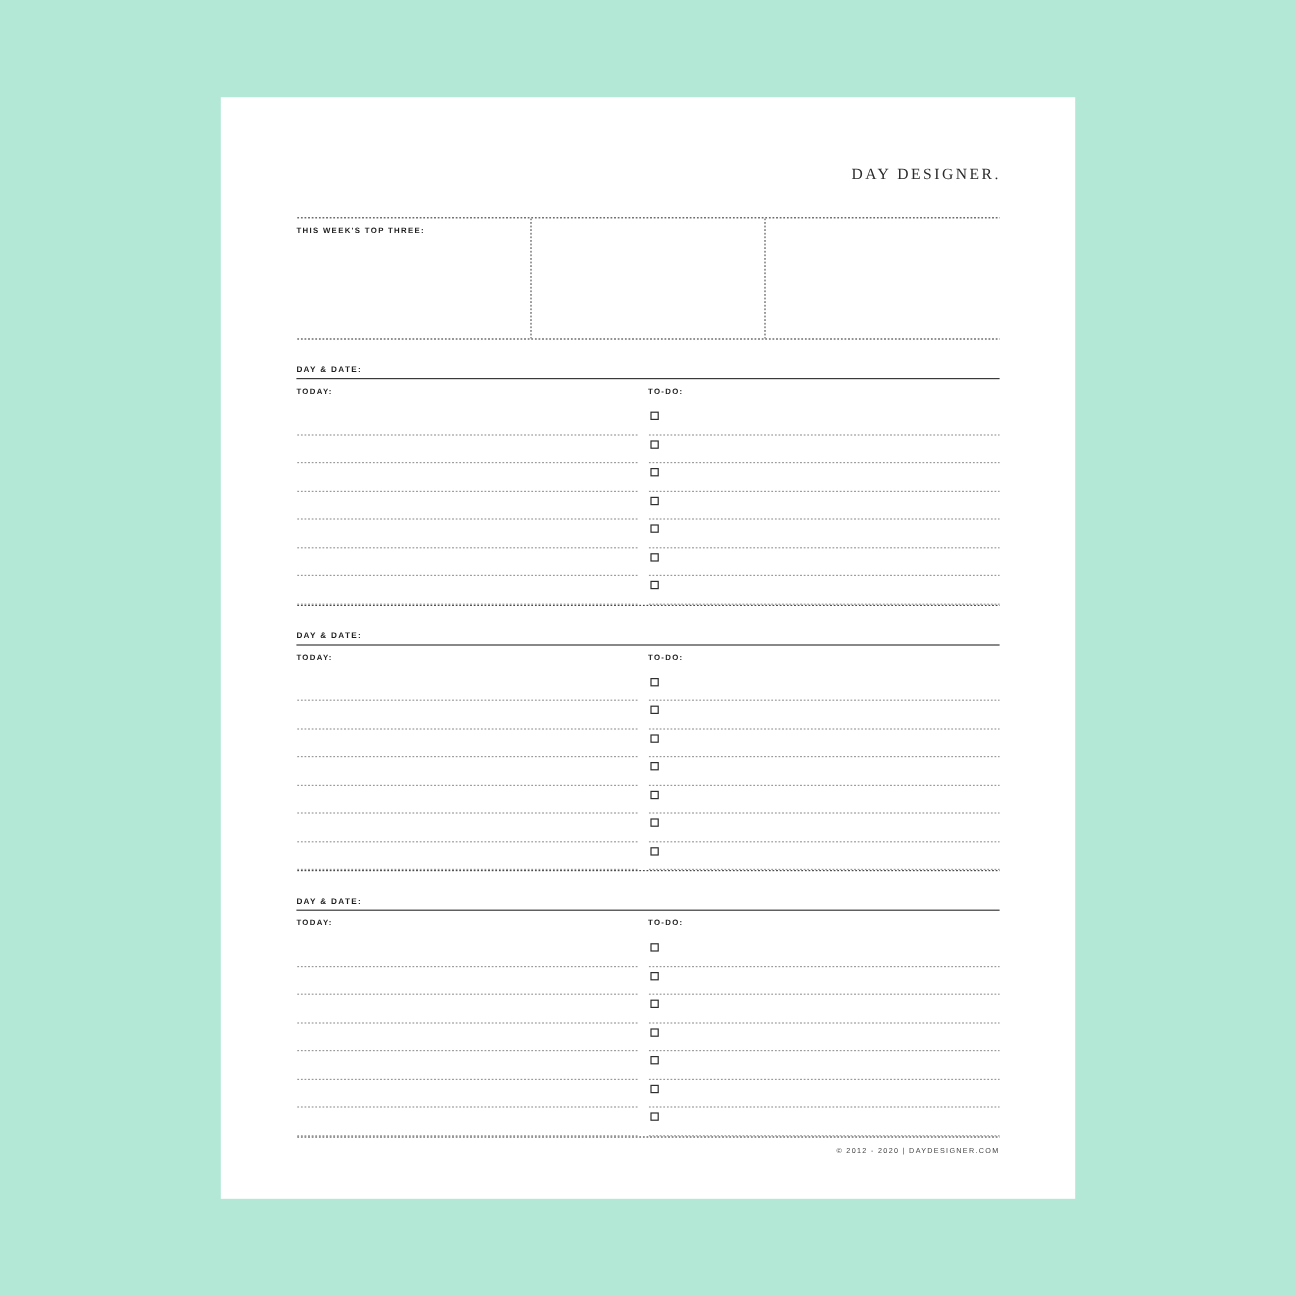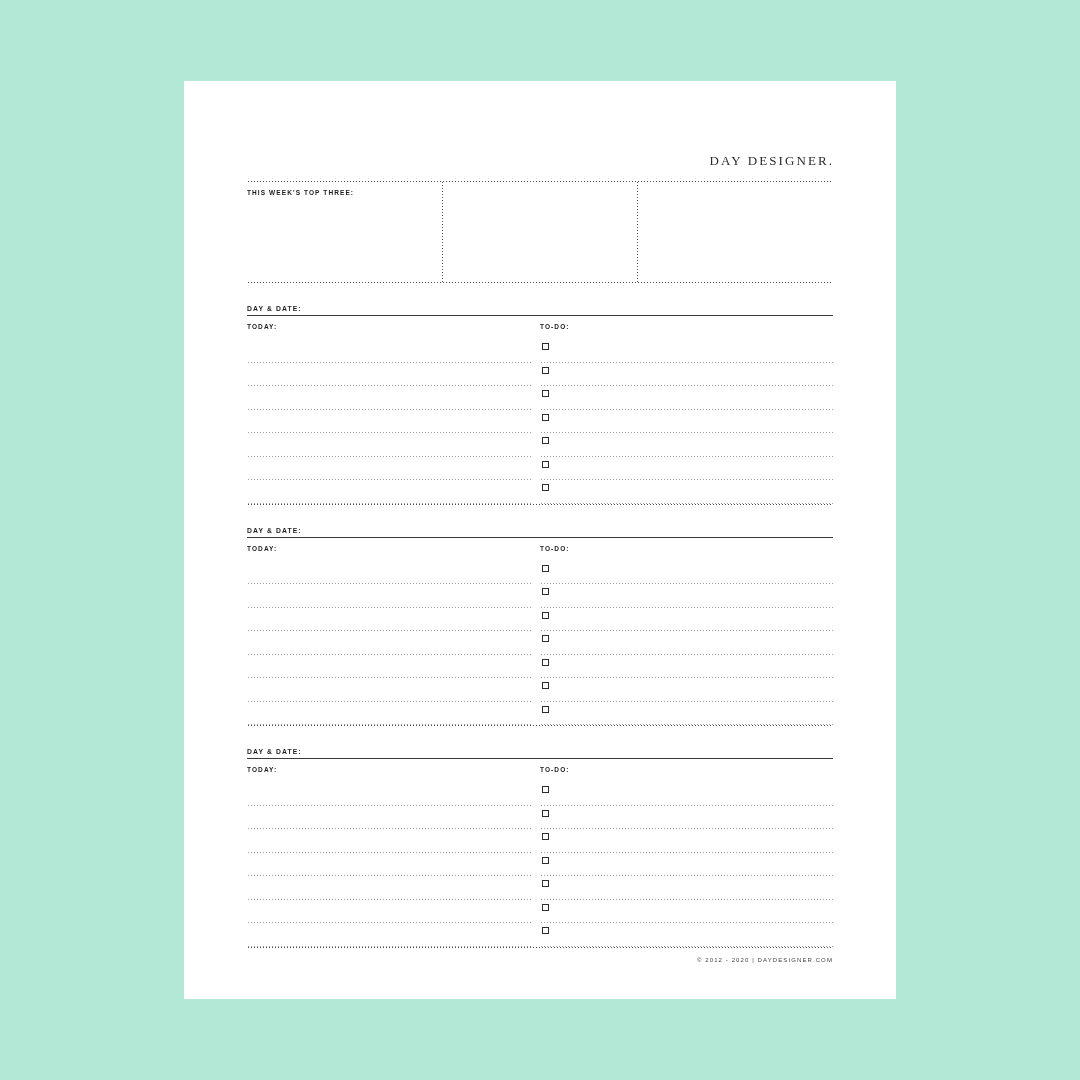--- a/index.html
+++ b/index.html
@@ -27,21 +27,20 @@
 
   .brand {
     position: absolute;
     right: 64px;
     top: 56px;
     font-family: "Liberation Serif", serif;
     font-size: 13px;
     letter-spacing: 2.1px;
     color: #2b2b2b;
     white-space: nowrap;
-    margin-top: 16px;
   }
   .brand .dot {
     font-size: 13px;
     letter-spacing: 0;
   }
 
   .sheet {
     position: absolute;
     left: 63px;
     right: 63px;

